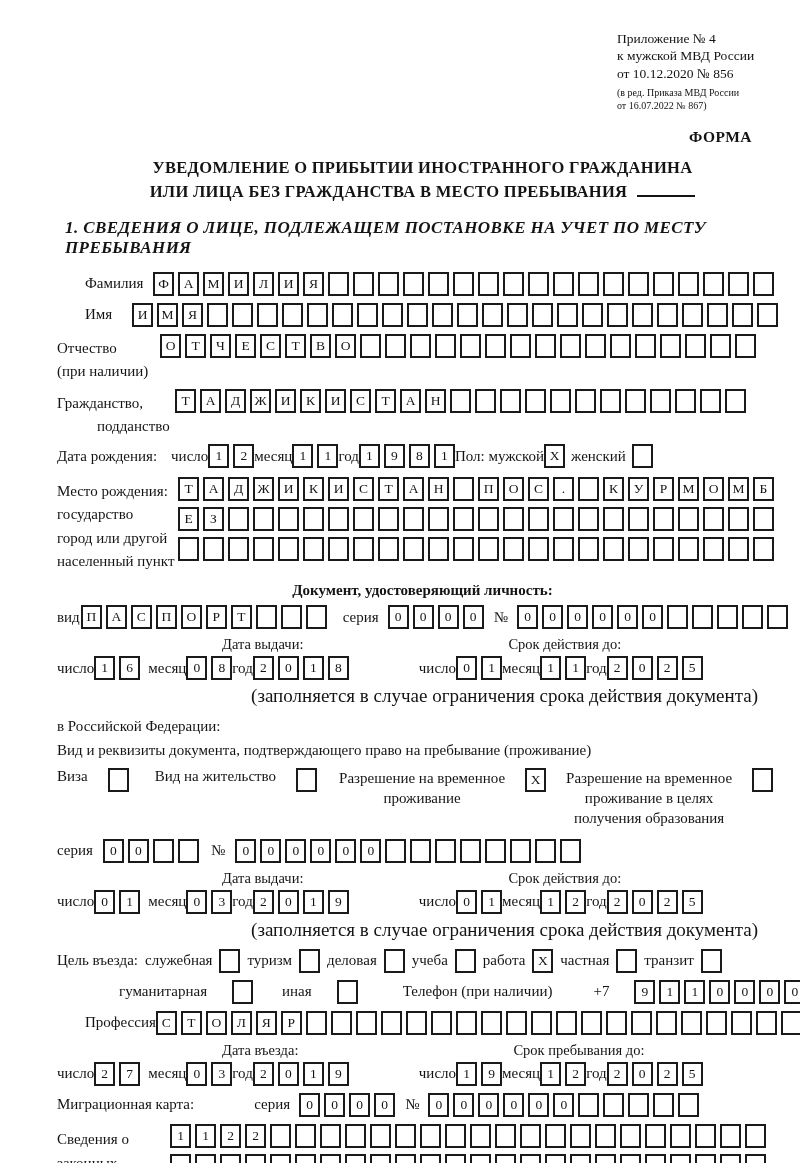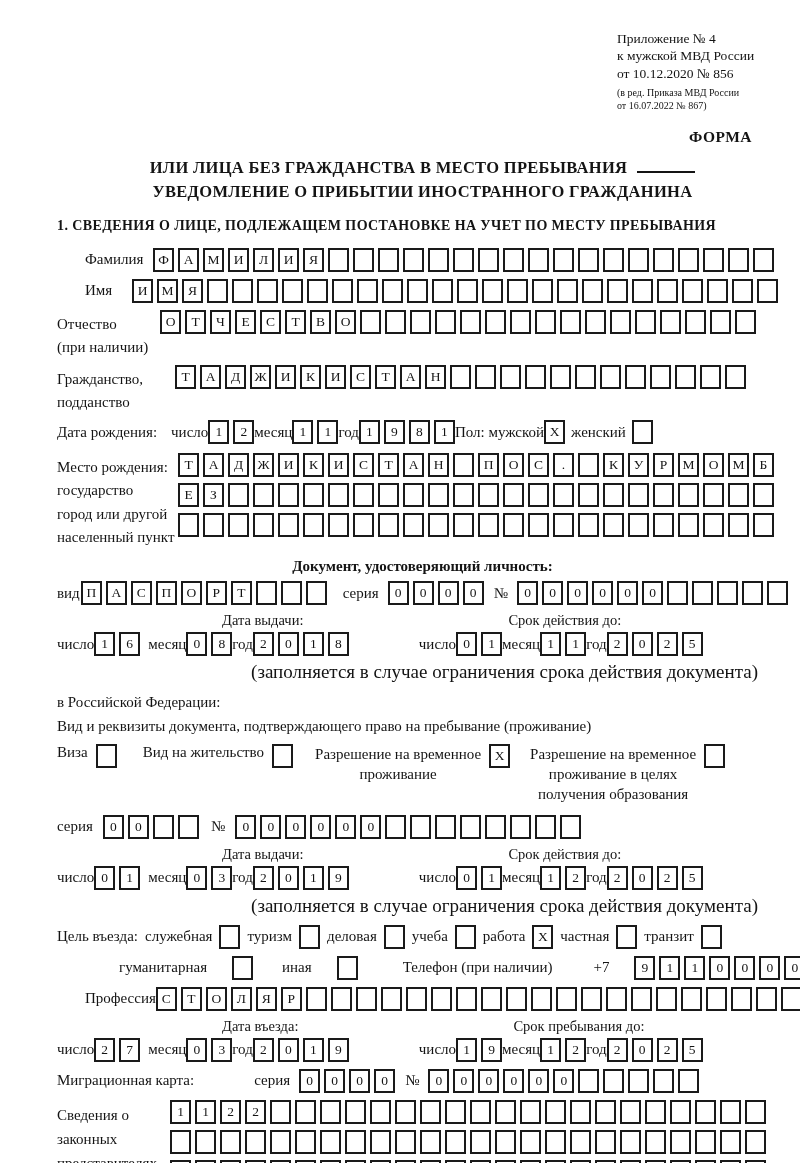--- a/index.html
+++ b/index.html
@@ -6,55 +6,55 @@
   body{width:800px;height:1163px;overflow:hidden;color:#141414;
        font-family:"Liberation Serif","DejaVu Serif",serif;font-size:15px;}
   .page{padding:30px 12px 0 57px;}
   
   .doc-ref{margin-left:560px;line-height:1.28;font-size:13.5px;}
   .doc-ref .small{font-size:10px;}
   .doc-ref .gap{height:5px;}
   .forma{text-align:right;margin:16px 36px 10px 0;font-weight:bold;font-size:15.5px;letter-spacing:.5px;}
   .title{text-align:center;font-weight:bold;font-size:16.5px;line-height:1.45;margin:4px 0 14px 0;letter-spacing:.3px;}
   .uline{display:inline-block;width:58px;border-bottom:2px solid #141414;margin-left:10px;}
-  .sec-head{font-weight:bold;font-size:14px;letter-spacing:.4px;margin:10px 0 14px 0;}
+  .sec-head{font-weight:bold;font-size:17px;letter-spacing:.4px;margin:10px 0 14px 8px;font-style:italic;}
   
   .cells{display:inline-flex;gap:4px;flex:0 0 auto;}
   .cell{width:17px;height:20px;border:2px solid #1a1a1a;display:inline-flex;
         align-items:center;justify-content:center;font-size:13.5px;flex:0 0 auto;background:#fff;}
   .row{display:flex;align-items:flex-start;margin-bottom:7px;}
   .row .lbl{padding-top:3px;white-space:nowrap;margin-left:28px;}
   .lblcol{flex:0 0 auto;line-height:1.5;padding-top:3px;}
   .stack .row{margin-bottom:6px;}
   .dg{display:inline-flex;align-items:center;white-space:nowrap;}
   .date-heads{display:flex;margin-bottom:3px;font-size:14.5px;}
   .note-right{text-align:right;margin:-2px 30px 8px 0;font-size:19px;}
   .para{line-height:1.55;margin:2px 0 6px 0;}
   .ctr{text-align:center;line-height:1.35;}
-  .cb{display:inline-flex;align-items:flex-start;gap:8px;}
+  .cb{display:inline-flex;align-items:flex-start;gap:20px;}
 </style>
 </head>
 <body>
 
 <div class="page">
 
   <div class="doc-ref">
     <div>Приложение № 4</div>
     <div>к мужской МВД России</div>
     <div>от 10.12.2020 № 856</div>
     <div class="gap"></div>
     <div class="small">(в ред. Приказа МВД России</div>
     <div class="small">от 16.07.2022 № 867)</div>
   </div>
 
   <div class="forma">ФОРМА</div>
 
   <div class="title">
+    <div>УВЕДОМЛЕНИЕ О ПРИБЫТИИ ИНОСТРАННОГО ГРАЖДАНИНА</div>
     <div><span>ИЛИ ЛИЦА БЕЗ ГРАЖДАНСТВА В МЕСТО ПРЕБЫВАНИЯ</span><span class="uline"></span></div>
-    <div>УВЕДОМЛЕНИЕ О ПРИБЫТИИ ИНОСТРАННОГО ГРАЖДАНИНА</div>
   </div>
 
   <div class="sec-head">1. СВЕДЕНИЯ О ЛИЦЕ, ПОДЛЕЖАЩЕМ ПОСТАНОВКЕ НА УЧЕТ ПО МЕСТУ ПРЕБЫВАНИЯ</div>
 
   <div class="row">
     <span class="lbl" style="width:68px;">Фамилия</span>
     <span class="cells">
         <span class="cell">Ф</span>
         <span class="cell">А</span>
         <span class="cell">М</span>
@@ -144,21 +144,21 @@
         <span class="cell"></span>
         <span class="cell"></span>
         <span class="cell"></span>
         <span class="cell"></span>
       </span>
   </div>
 
   <div class="row">
     <span class="lblcol" style="width:118px;">
       <span style="display:block;">Гражданство,</span>
-      <span style="display:block;">подданство</span>
+      <span style="display:block;margin-left:40px;">подданство</span>
     </span>
     <span class="cells">
         <span class="cell">Т</span>
         <span class="cell">А</span>
         <span class="cell">Д</span>
         <span class="cell">Ж</span>
         <span class="cell">И</span>
         <span class="cell">К</span>
         <span class="cell">И</span>
         <span class="cell">С</span>

